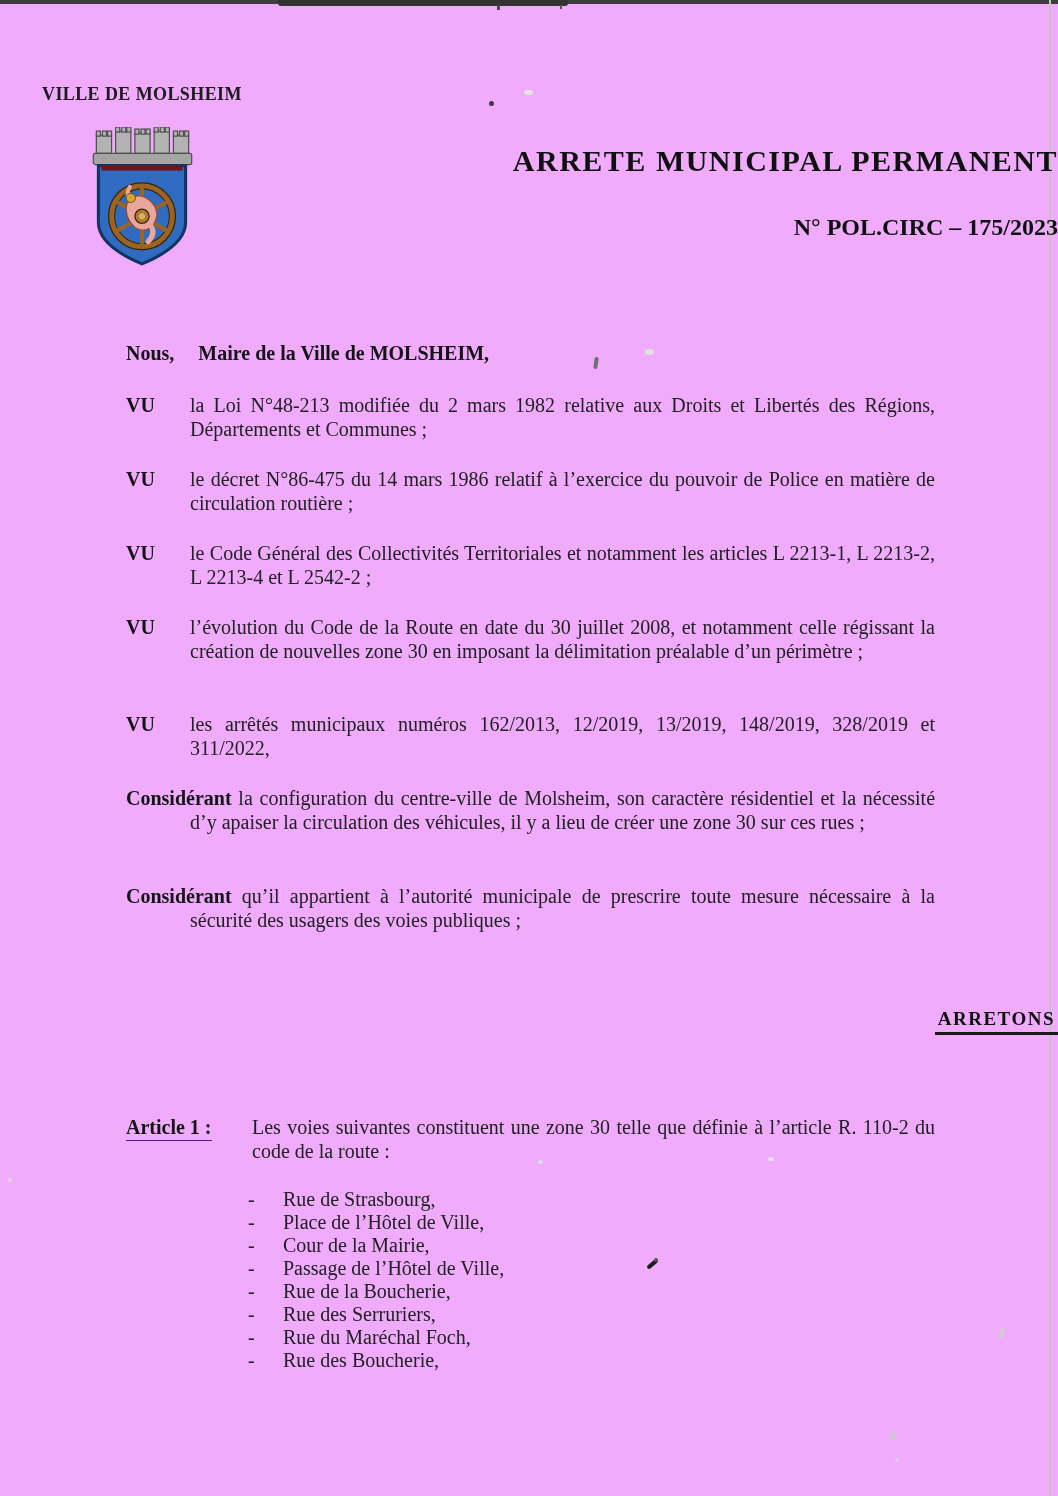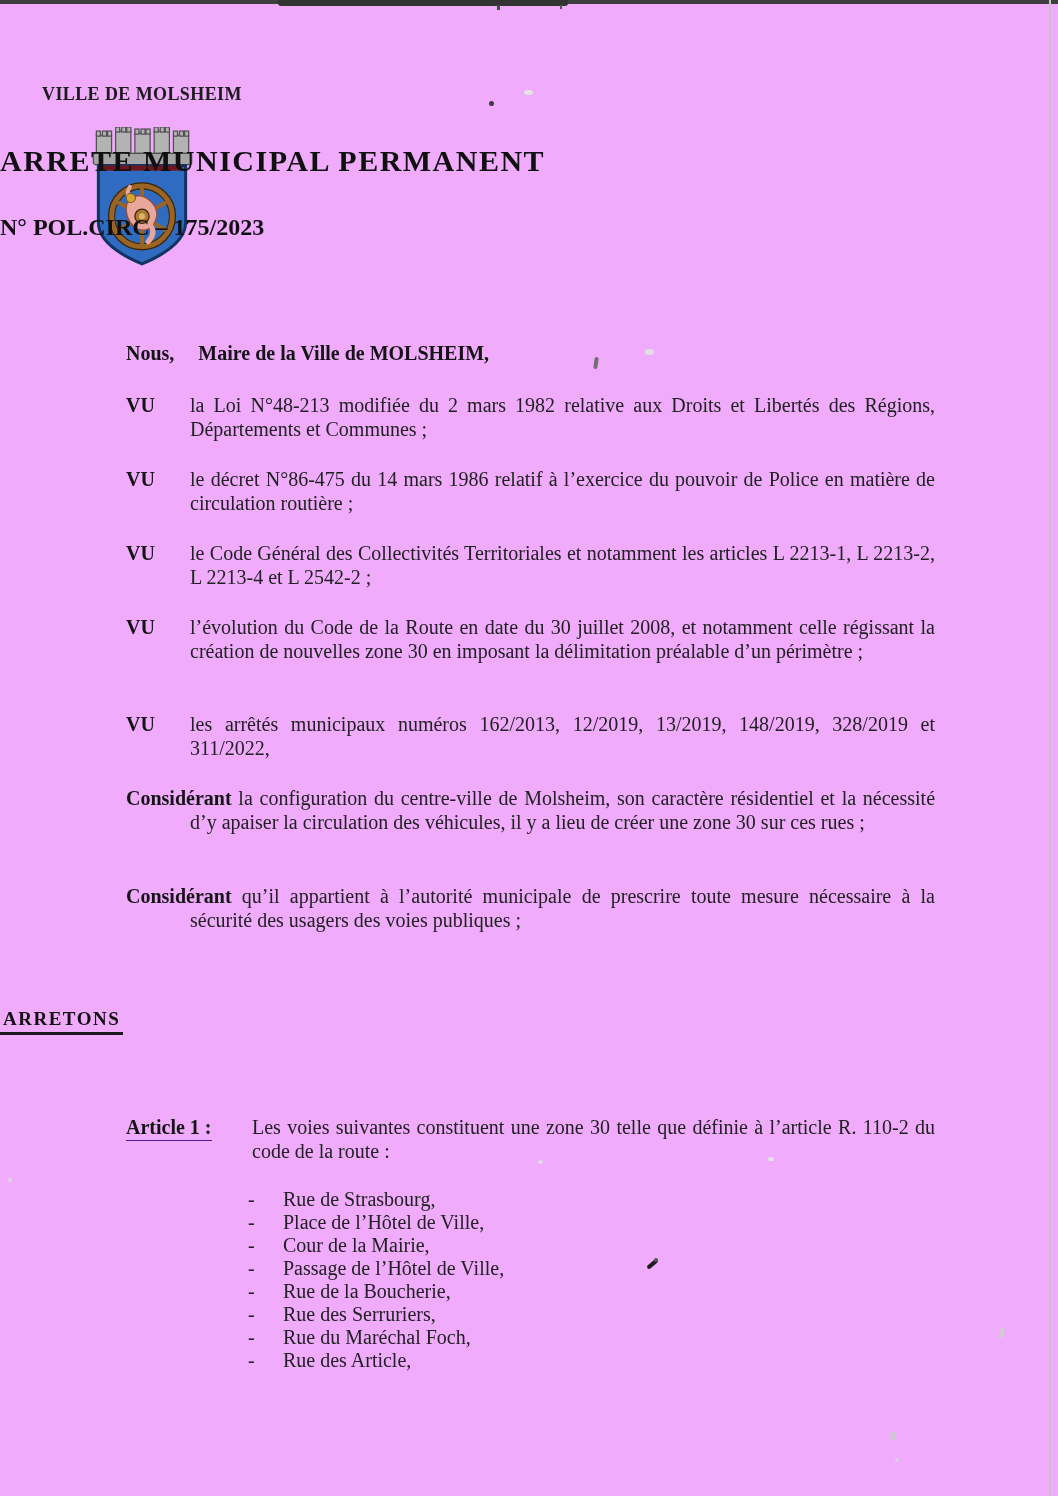--- a/index.html
+++ b/index.html
@@ -17,21 +17,21 @@
   .scan-top-thick{position:absolute;left:278px;top:0;width:290px;height:6px;background:#333;border-radius:0 0 3px 3px;}
   .scan-right{position:absolute;left:1049px;top:0;width:2px;height:1496px;background:#c3c3c3;}
   .speck{position:absolute;}
   
   .issuer{
     position:absolute;left:42px;top:84px;
     font-size:18px;font-weight:bold;letter-spacing:.4px;color:#1c1c1c;
   }
   .crest{position:absolute;left:86px;top:127px;width:112px;height:142px;}
   
-  .center-line{position:absolute;left:0;width:1058px;text-align:left;}
+  .center-line{position:absolute;left:0;width:1058px;text-align:right;}
   .doc-title{top:144px;font-size:30px;font-weight:bold;letter-spacing:1.5px;color:#101010;}
   .doc-ref{top:214px;font-size:24px;font-weight:bold;color:#101010;}
   .doc-subject{top:276px;font-size:20px;font-weight:bold;color:#151515;}
   
   .block{position:absolute;left:126px;width:809px;font-size:20px;line-height:24px;}
   .block .hang-label{position:absolute;left:0;top:0;font-weight:bold;color:#141414;}
   .block .rtext{margin:0 0 0 64px;text-align:justify;}
   .block .atext{margin:0 0 0 126px;text-align:justify;}
   .consider p{margin:0;padding-left:64px;text-indent:-64px;text-align:justify;}
   .consider .c-label{font-weight:bold;color:#141414;}
@@ -191,17 +191,17 @@
     <div class="street">
         <span class="dash">-</span>
         <span>Rue des Serruriers,</span>
       </div>
     <div class="street">
         <span class="dash">-</span>
         <span>Rue du Maréchal Foch,</span>
       </div>
     <div class="street">
         <span class="dash">-</span>
-        <span>Rue des Article,</span>
+        <span>Rue des Boucherie,</span>
       </div>
   </div>
 
 </div>
 
 </body></html>

